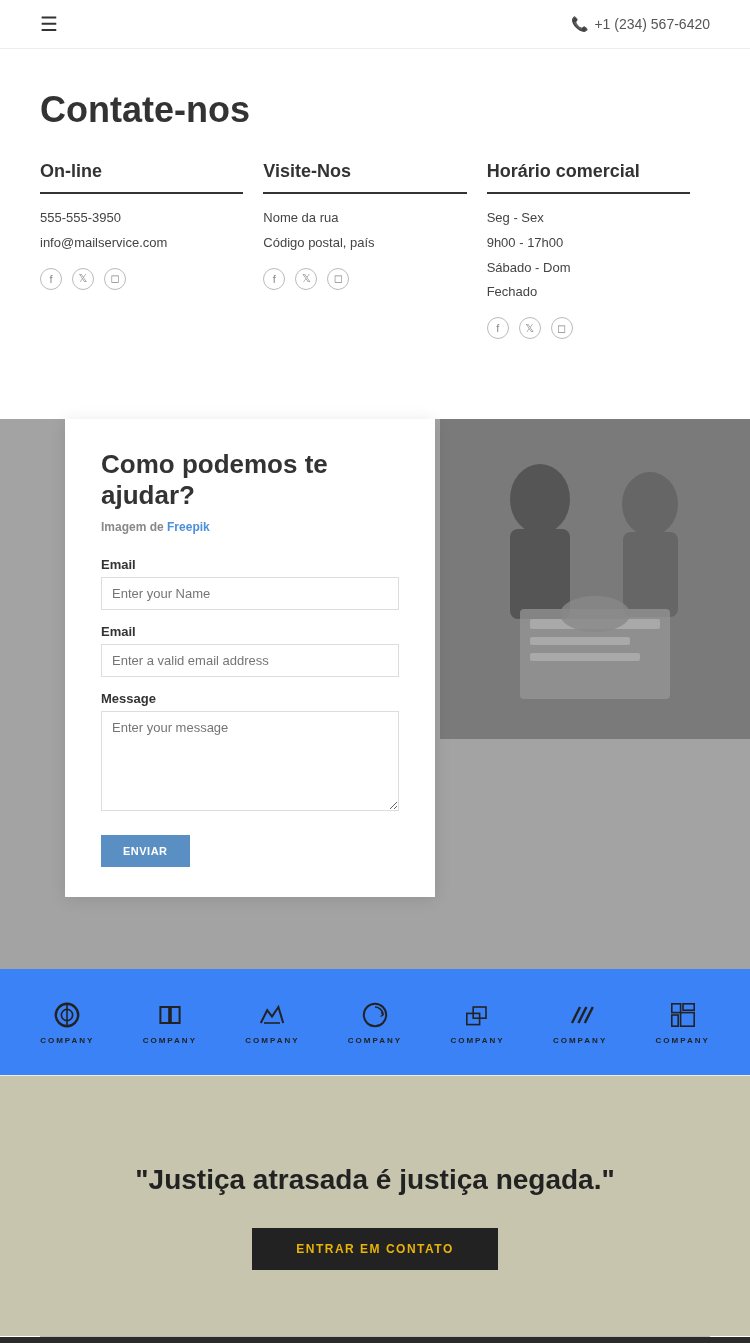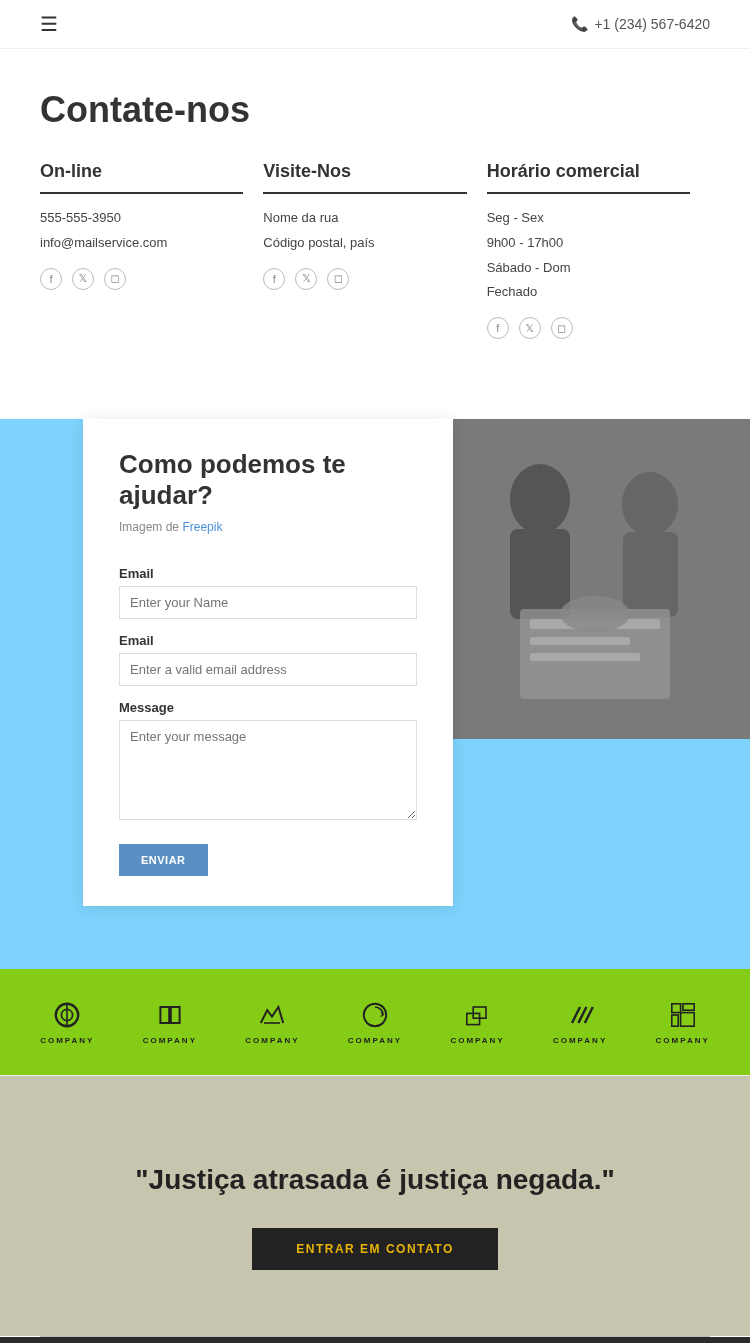--- a/index.html
+++ b/index.html
@@ -16,38 +16,38 @@
     .contact-section h1 { font-size: 36px; font-weight: 900; margin-bottom: 30px; }
     .contact-columns { display: flex; gap: 0; }
     .contact-col { flex: 1; padding-right: 20px; }
     .contact-col h2 { font-size: 18px; font-weight: 700; margin-bottom: 10px; }
     .contact-col hr { border: none; border-top: 2px solid #333; margin-bottom: 14px; }
     .contact-col p { font-size: 13px; color: #444; line-height: 1.6; margin-bottom: 4px; }
     .social-icons { display: flex; gap: 10px; margin-top: 14px; }
     .social-icon { width: 22px; height: 22px; border: 1.5px solid #bbb; border-radius: 50%; display: flex; align-items: center; justify-content: center; font-size: 11px; color: #888; cursor: pointer; }
 
     
-    .beige-section { background: #7dd3fc; padding: 0 0 60px 18px; position: relative; min-height: 550px; }
+    .beige-section { background: #a3a3a3; padding: 0 0 60px 0; position: relative; min-height: 550px; }
     .beige-image { position: absolute; right: 0; top: 0; width: 310px; height: 320px; background: #888; overflow: hidden; }
     
     .handshake-bg { width: 100%; height: 100%; background: #7a7a7a; position: relative; overflow: hidden; }
 
     
     .form-card { position: relative; z-index: 2; margin: 50px 0 0 65px; background: #fff; padding: 30px 36px; width: 370px; box-shadow: 0 2px 16px rgba(0,0,0,0.1); }
     .form-card h2 { font-size: 26px; font-weight: 900; margin-bottom: 8px; line-height: 1.2; }
-    .form-card .image-credit { font-size: 12px; color: #888; margin-bottom: 32px; }
+    .form-card .image-credit { font-size: 12px; color: #888; margin-bottom: 23px; font-weight: bold; }
     .form-card .image-credit a { color: #4a90d9; text-decoration: none; }
     .form-group { margin-bottom: 14px; }
     .form-group label { display: block; font-size: 13px; font-weight: 600; margin-bottom: 5px; color: #333; }
     .form-group input, .form-group textarea { width: 100%; border: 1px solid #ddd; padding: 8px 10px; font-size: 13px; color: #999; background: #fff; outline: none; font-family: inherit; }
     .form-group textarea { height: 100px; resize: vertical; }
     .btn-enviar { background: #5a8fc4; color: #fff; border: none; padding: 10px 22px; font-size: 11px; font-weight: 600; cursor: pointer; letter-spacing: 0.5px; margin-top: 6px; }
 
     
-    .logos-section { background: #84cc16; padding: 30px 16px; display: flex; align-items: center; justify-content: space-around; border-bottom: 1px solid #eee; }
+    .logos-section { background: #3b82f6; padding: 30px 16px; display: flex; align-items: center; justify-content: space-around; border-bottom: 1px solid #eee; }
     .company-logo { display: flex; flex-direction: column; align-items: center; gap: 5px; }
     .company-logo .logo-text { font-size: 8px; letter-spacing: 2px; color: #222; font-weight: 700; }
 
     
     .quote-section { background: #c8c5ae; padding: 80px 40px 60px; text-align: center; min-height: 260px; display: flex; flex-direction: column; align-items: center; justify-content: center; }
     .quote-section blockquote { font-size: 28px; font-weight: 900; color: #222; margin-bottom: 30px; max-width: 600px; line-height: 1.3; }
     .btn-contato { background: #222; color: #eab308; border: none; padding: 14px 44px; font-size: 12px; font-weight: 700; cursor: pointer; letter-spacing: 1.5px; }
 
     
     .divider-line { border: none; border-top: 1px solid #bbb; margin: 0 40px; }

